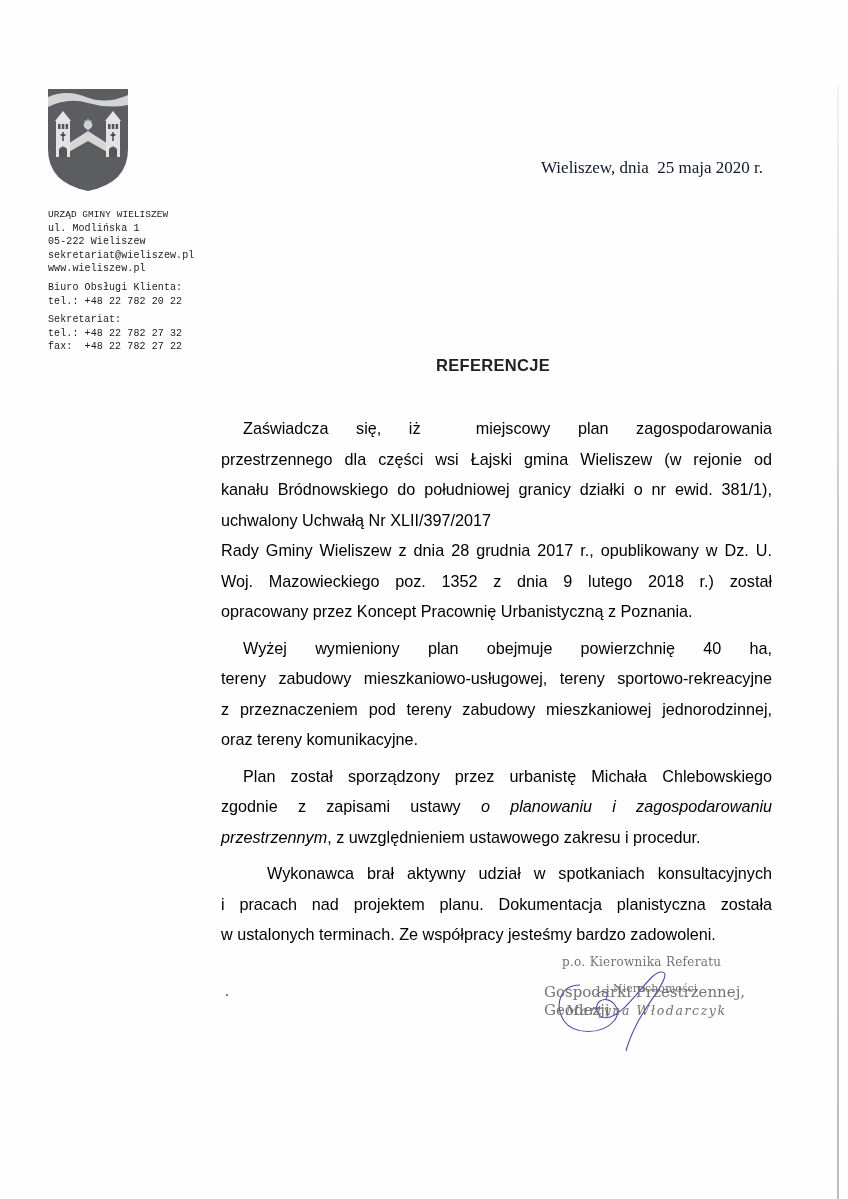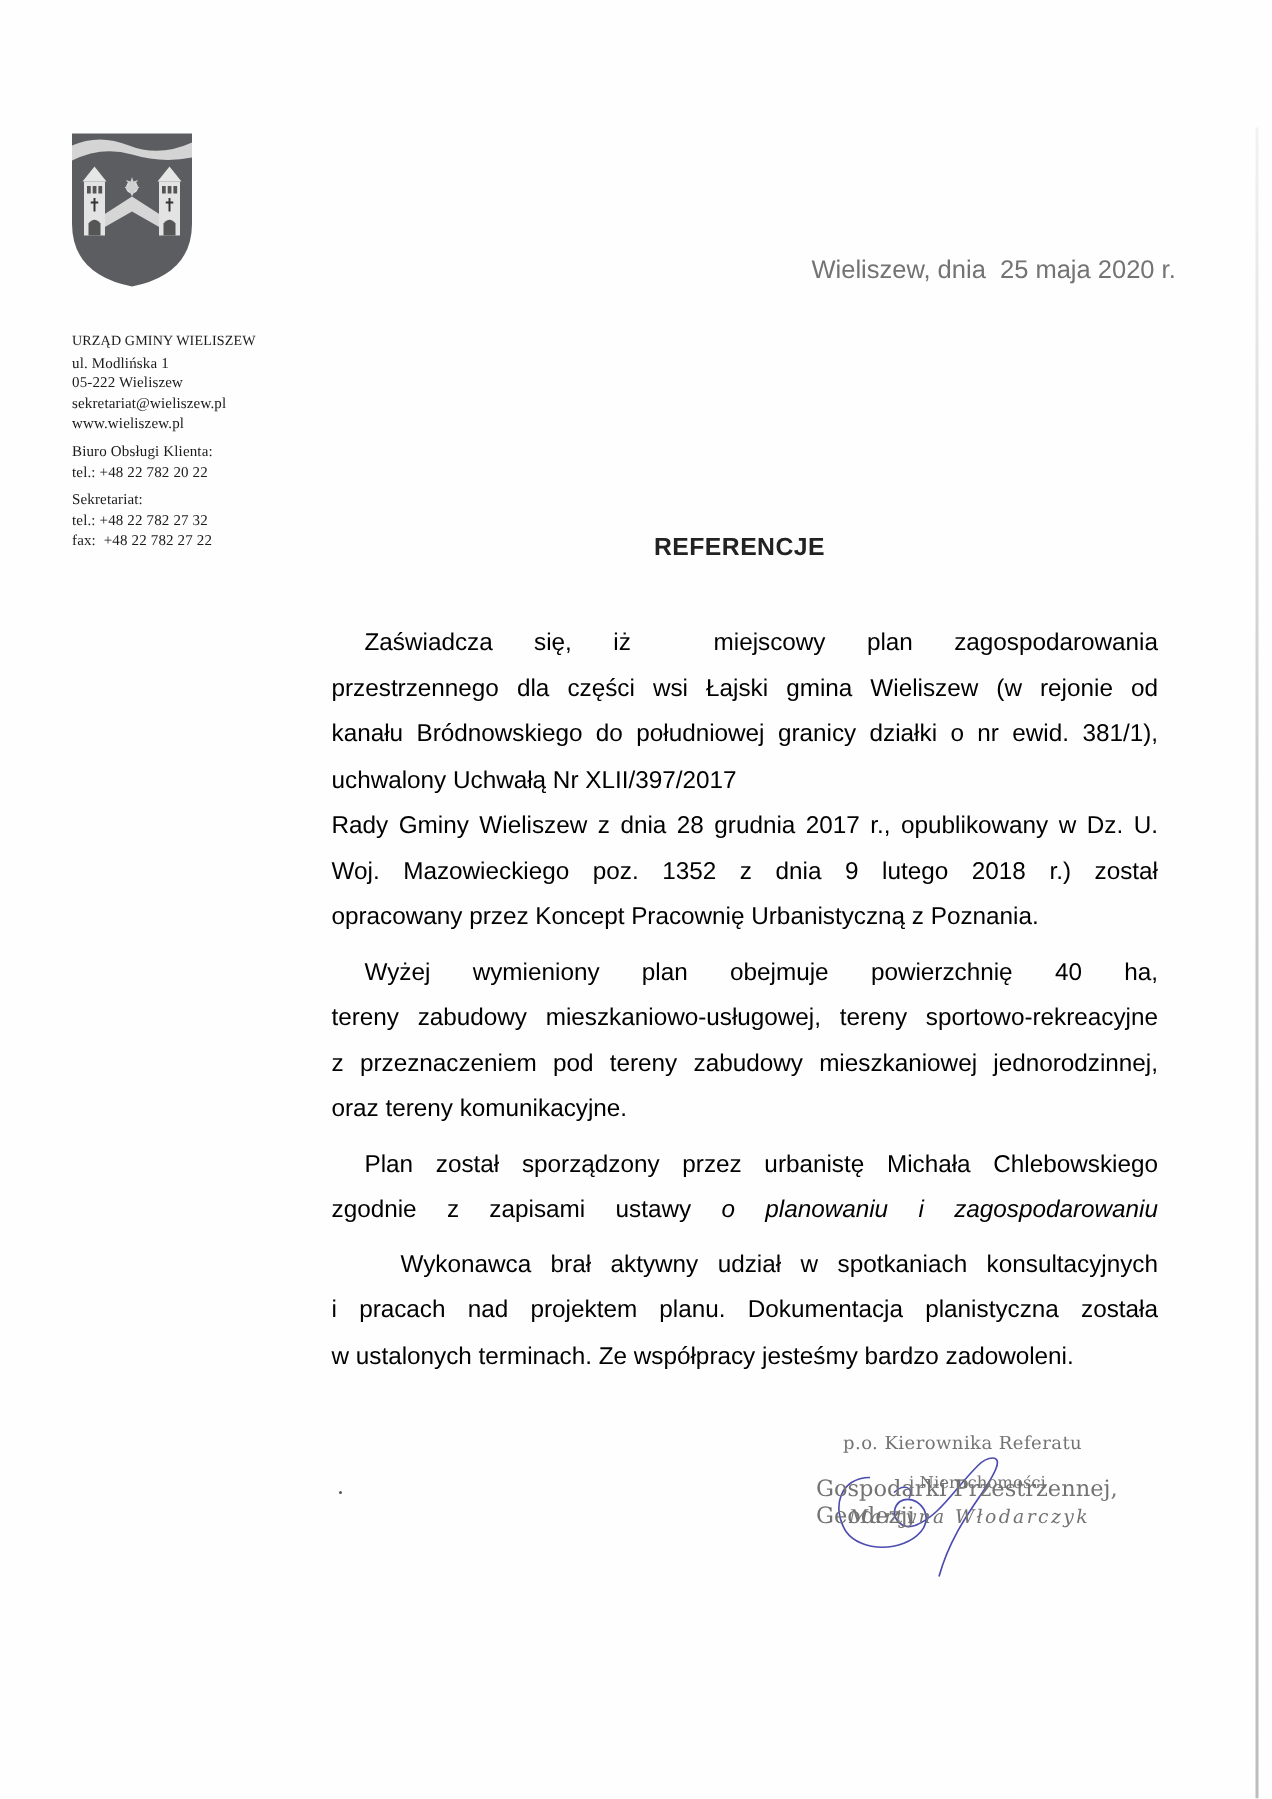--- a/index.html
+++ b/index.html
@@ -1,23 +1,23 @@
 <!DOCTYPE html>
 <html><head>
 <meta charset="utf-8">
 <style>
   html, body { margin: 0; padding: 0; }
   body { width: 848px; height: 1199px; background: #ffffff; position: relative; overflow: hidden; }
   .page { position: absolute; left: 0; top: 0; width: 848px; height: 1199px; background: #fefefe; }
   .edge-line { position: absolute; left: 837px; top: 85px; width: 2px; height: 1114px; background: linear-gradient(#f2f2f2, #c9c9c9 40%, #bdbdbd); }
   .crest { position: absolute; left: 46px; top: 87px; width: 84px; height: 106px; }
-  .sender { position: absolute; left: 48px; top: 222px; font-family: Liberation Serif, serif; font-size: 10px; line-height: 13.6px; color: #1a1a1a; letter-spacing: 0.1px; }
+  .sender { position: absolute; left: 48px; top: 208px; font-family: Liberation Mono, monospace; font-size: 10px; line-height: 13.6px; color: #1a1a1a; letter-spacing: 0.1px; }
   .sender .grp { margin-bottom: 5px; }
   .sender .name { font-size: 9.4px; }
-  .dateline { position: absolute; left: 541px; top: 158px; font-family: Liberation Sans, sans-serif; font-size: 17px; color: #737373; margin-top: 12px; }
+  .dateline { position: absolute; left: 541px; top: 158px; font-family: Liberation Serif, serif; font-size: 17px; color: #0f172a; }
   .title { position: absolute; left: 0; width: 986px; top: 356px; text-align: center; font-family: "Liberation Sans", sans-serif; font-weight: bold; font-size: 16.5px; color: #222; letter-spacing: 0.3px; }
   .body { position: absolute; left: 221px; top: 413px; width: 551px; font-family: "Liberation Sans", sans-serif; font-size: 16.2px; line-height: 30.5px; color: #000000; }
   .body p { margin: 0 0 0 0; text-align: justify; }
   .body .line { display: block; text-align: justify; text-align-last: justify; }
   .body .line.last { text-align-last: left; }
   .body em { font-style: italic; }
   .sig { position: absolute; left: 540px; top: 955px; width: 230px; height: 100px; font-family: "DejaVu Serif", serif; color: #737373; }
   .sig .l1 { position: absolute; left: 22px; top: 0; font-size: 12px; letter-spacing: 0.3px; }
   .sig .l2 { position: absolute; left: 4px; top: 28px; font-size: 15px; }
   .sig .l3 { position: absolute; left: 66px; top: 27px; font-size: 11px; }
@@ -91,20 +91,21 @@
     </p>
     <p style="margin-top:6px">
       <span class="line" style="padding-left:22px">Wyżej wymieniony plan obejmuje powierzchnię 40 ha,</span>
       <span class="line">tereny zabudowy mieszkaniowo-usługowej, tereny sportowo-rekreacyjne</span>
       <span class="line">z przeznaczeniem pod tereny zabudowy mieszkaniowej jednorodzinnej,</span>
       <span class="line last">oraz tereny komunikacyjne.</span>
     </p>
     <p style="margin-top:6px">
       <span class="line" style="padding-left:22px">Plan został sporządzony przez urbanistę Michała Chlebowskiego</span>
       <span class="line"><span>zgodnie z zapisami ustawy </span><em>o planowaniu i zagospodarowaniu</em></span>
+      <span class="line last"><em>przestrzennym</em><span>, z uwzględnieniem ustawowego zakresu i procedur.</span></span>
     </p>
     <p style="margin-top:6px">
       <span class="line" style="padding-left:46px">Wykonawca brał aktywny udział w spotkaniach konsultacyjnych</span>
       <span class="line">i pracach nad projektem planu. Dokumentacja planistyczna została</span>
       <span class="line last">w ustalonych terminach. Ze współpracy jesteśmy bardzo zadowoleni.</span>
     </p>
   </div>
 
   <div class="dot"></div>
 

